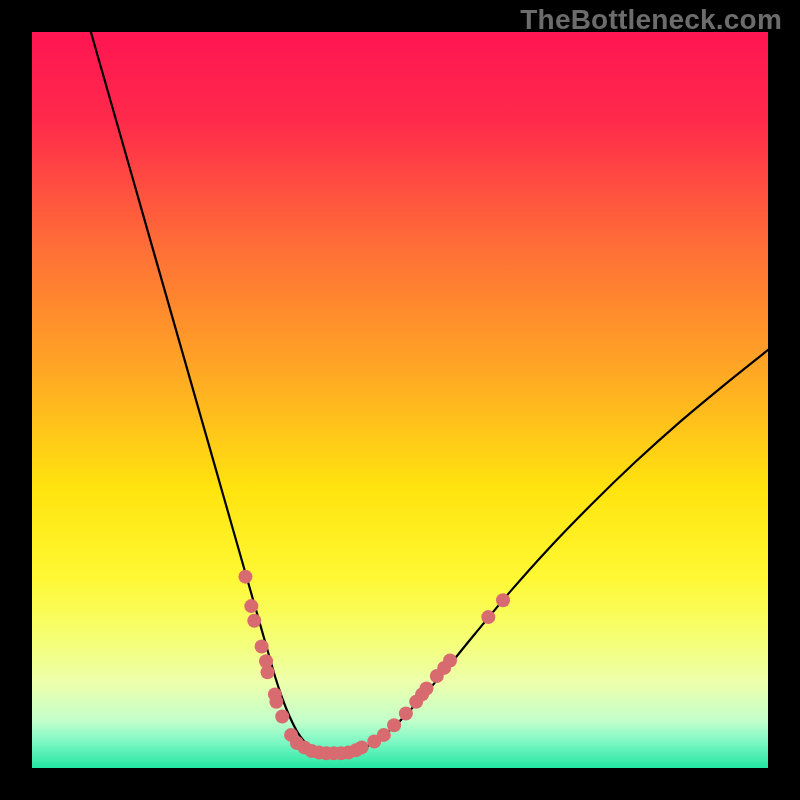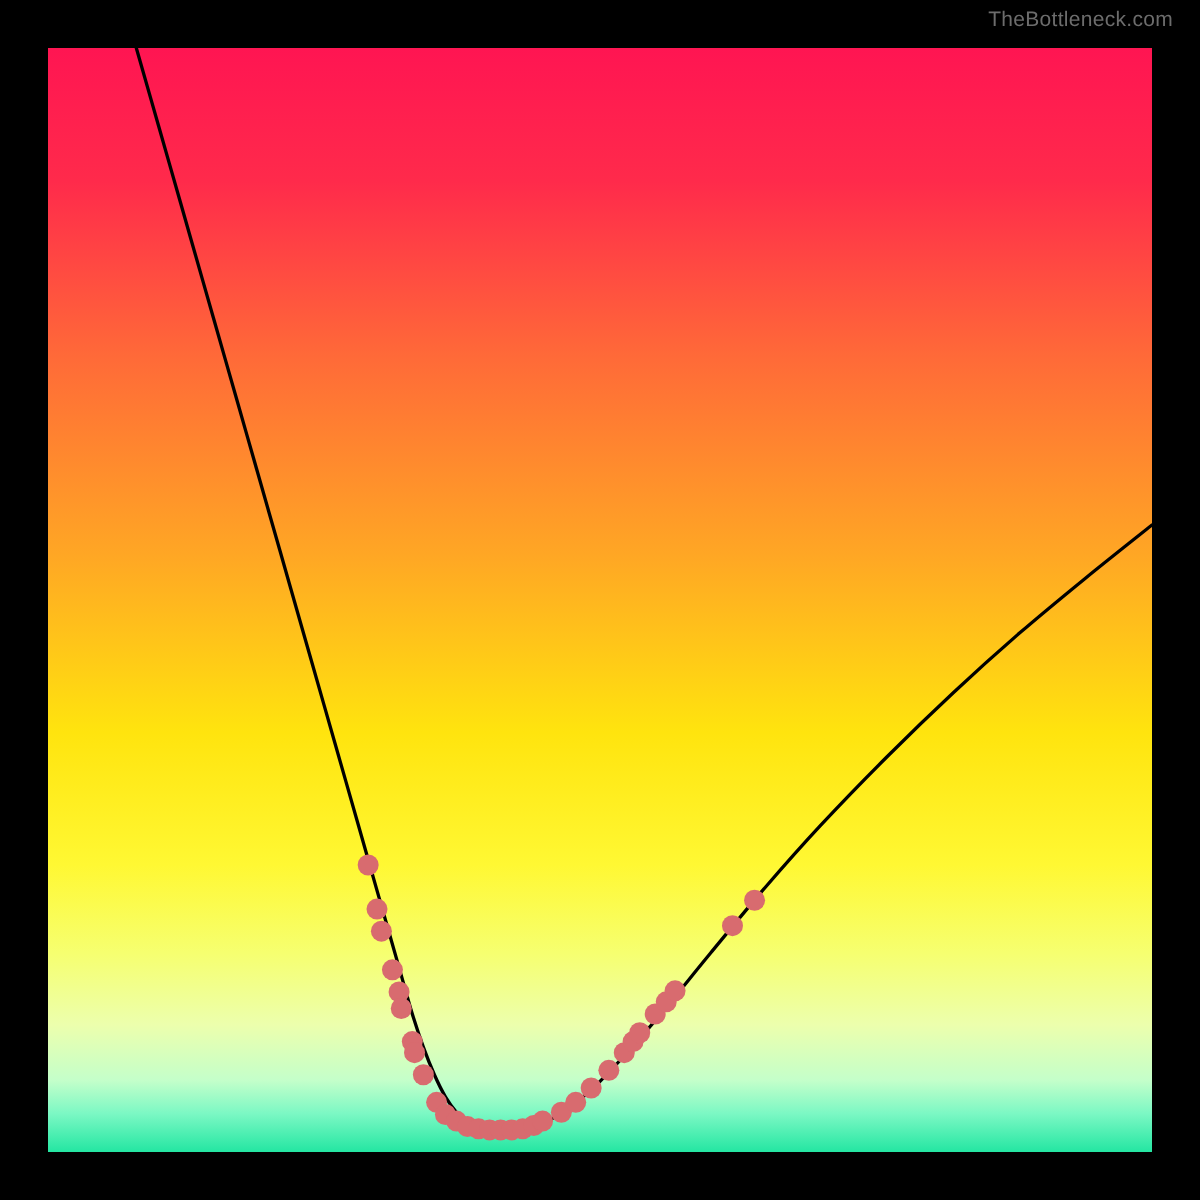--- a/index.html
+++ b/index.html
@@ -26,22 +26,22 @@
   }
   .gradient {
     position: absolute;
     left: 0; top: 0; right: 0; bottom: 0;
   }
   .watermark {
     position: absolute;
     top: 4px;
     right: 18px;
     font-family: Arial, Helvetica, sans-serif;
-    font-size: 14px;
-    font-weight: 400;
+    font-size: 28px;
+    font-weight: 700;
     color: #6c6c6c;
     letter-spacing: 0.2px;
   }
   svg.curve {
     position: absolute;
     left: 0; top: 0;
     width: 736px;
     height: 736px;
     overflow: visible;
   }

